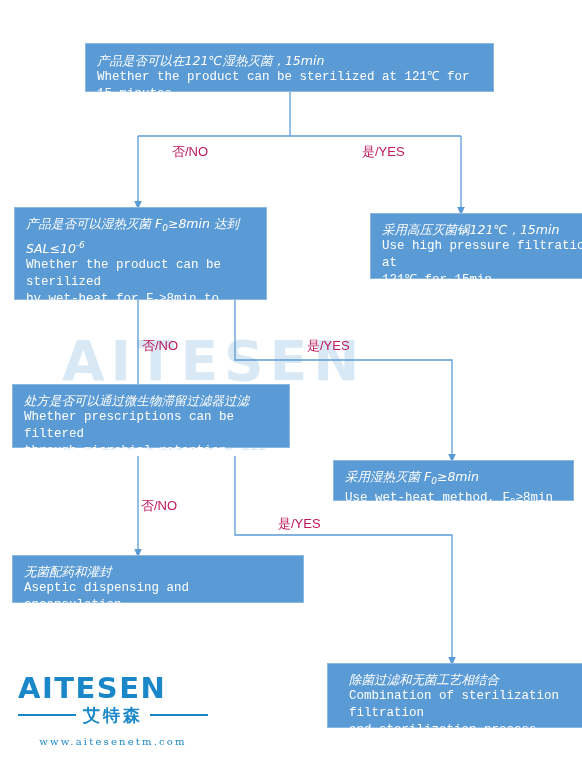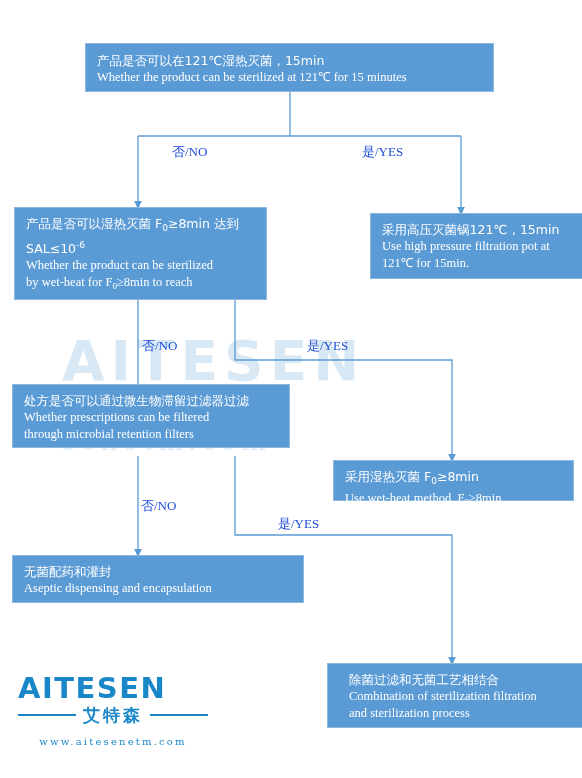--- a/index.html
+++ b/index.html
@@ -75,45 +75,46 @@
     border: 1px solid #8cb8e0;
     color: #ffffff;
     z-index: 2;
     padding: 7px 9px 6px 11px;
     line-height: 17px;
   }
   .node .cn {
     font-size: 12.5px;
     font-family: "DejaVu Sans", sans-serif;
     white-space: nowrap;
+    font-style: italic;
   }
   .node .en {
     font-size: 12.5px;
-    font-family: Liberation Serif, serif;
+    font-family: Liberation Mono, monospace;
   }
   .node .cn, .node .en { display: block; }
   sub { font-size: 9px; vertical-align: -3px; }
   sup { font-size: 9px; vertical-align: 5px; }
 
   
   #node-sterilize-121   { left: 85px;  top: 43px;  width: 409px; height: 49px; padding-top: 8px; }
   #node-wet-heat-f0     { left: 14px;  top: 207px; width: 253px; height: 93px; }
   #node-high-pressure   { left: 326px; top: 213px; width: 283px; height: 66px; margin-left: 44px; }
   #node-filter-question { left: 12px;  top: 384px; width: 278px; height: 64px; }
   #node-wet-heat-method { left: 333px; top: 460px; width: 241px; height: 41px; }
   #node-aseptic         { left: 12px;  top: 555px; width: 292px; height: 48px; }
   #node-combination     { left: 327px; top: 663px; width: 260px; height: 65px; padding-left: 21px; }
 
   
   .edge-label {
     position: absolute;
     z-index: 2;
     font-size: 13px;
-    color: #1d4ed8;
-    font-family: Liberation Serif, serif;
+    color: #be185d;
+    font-family: Liberation Sans, sans-serif;
     white-space: nowrap;
   }
   #label-no-1  { left: 172px; top: 143px; }
   #label-yes-1 { left: 362px; top: 143px; }
   #label-no-2  { left: 142px; top: 337px; }
   #label-yes-2 { left: 307px; top: 337px; }
   #label-no-3  { left: 141px; top: 497px; }
   #label-yes-3 { left: 278px; top: 515px; }
 
   

